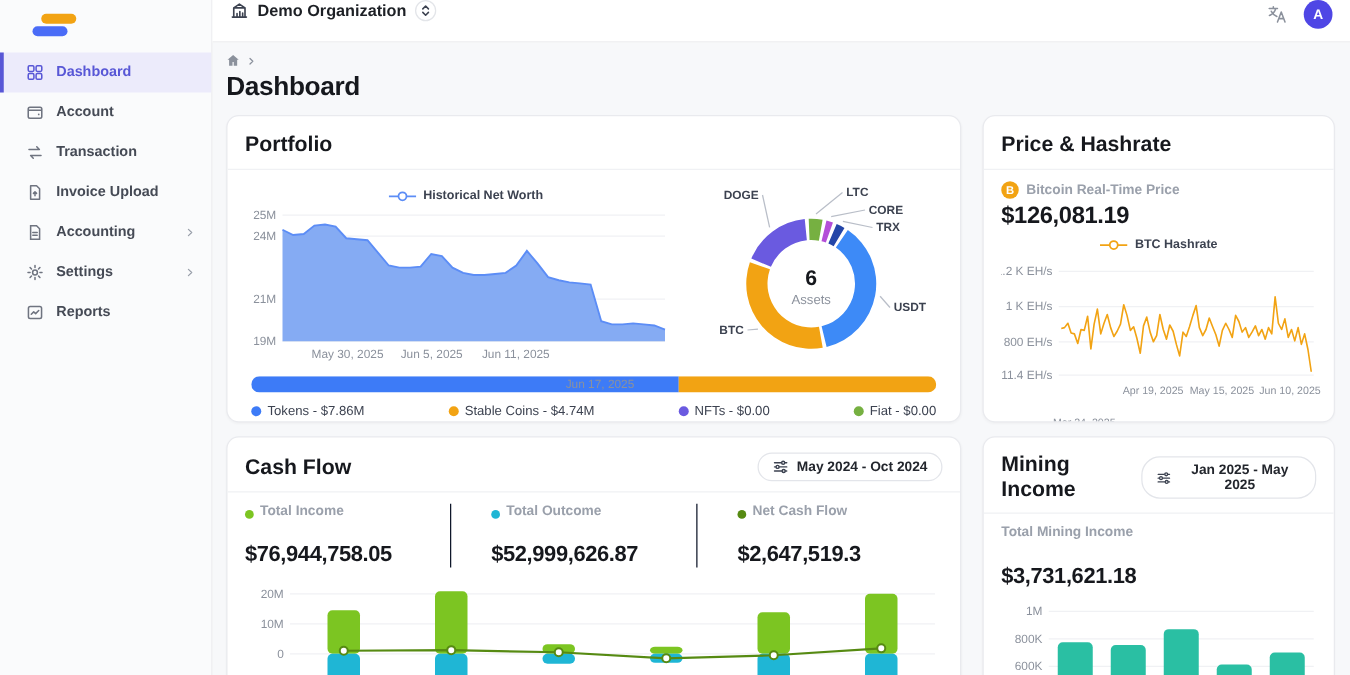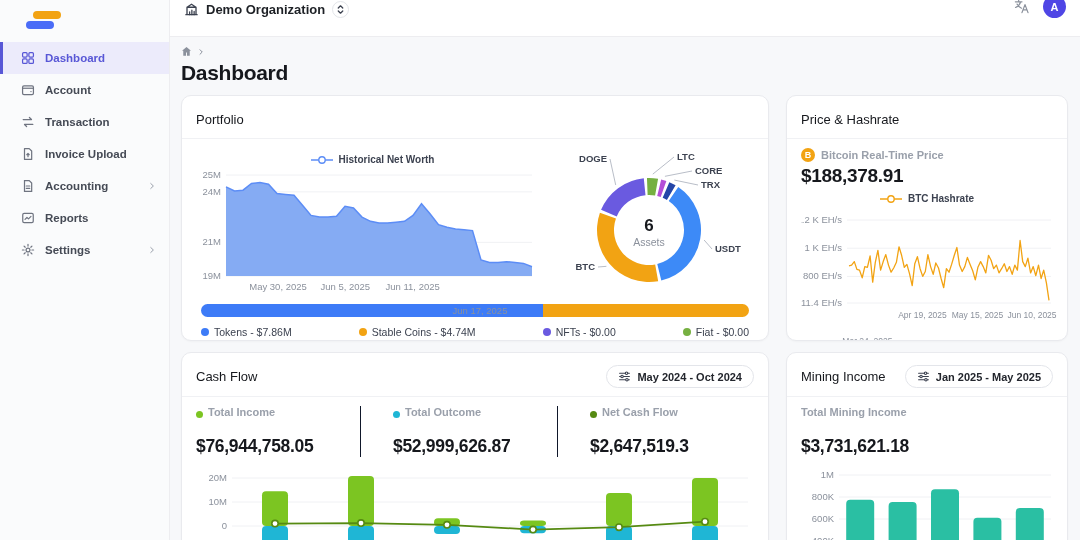--- a/index.html
+++ b/index.html
@@ -16,38 +16,38 @@
   .nav-item { position:relative; display:flex; align-items:center; gap:10px; padding:9px 12px 9px 21px;
               font-size:11.5px; font-weight:700; color:#454a55; cursor:pointer; }
   .nav-item svg.ni { width:14px; height:14px; color:#6f7480; flex-shrink:0; }
   .nav-item svg.chev { width:10px; height:10px; margin-left:auto; color:#9aa0ab; }
   .nav-item.active { background:#ecebfb; color:#5857d6; }
   .nav-item.active svg.ni { color:#5857d6; }
   .nav-item.active::before { content:""; position:absolute; left:0; top:0; bottom:0; width:3px; background:#5857d6; }
 
   
   .main { flex:1; min-width:0; display:flex; flex-direction:column; }
-  .topbar { height:34px; background:#fff; border-bottom:1px solid #ededf0; display:flex; align-items:flex-end; padding:18px 14px; flex-shrink:0;gap:16px; }
+  .topbar { height:34px; background:#fff; border-bottom:1px solid #ededf0; display:flex; align-items:flex-start; padding:0 14px; flex-shrink:0;gap:16px; }
   .org { display:flex; align-items:center; gap:7px; font-size:13px; font-weight:700; color:#1d2025; cursor:pointer; }
   .org svg { color:#3c4250; }
   .stepper { width:17px; height:17px; border:1px solid #e3e5e9; border-radius:50%; display:flex; align-items:center; justify-content:center; color:#8b919c; }
   .topbar-right { margin-left:auto; display:flex; align-items:center; gap:13px; }
   .tr-ic { color:#8b919c; cursor:pointer; }
   .avatar { width:23px; height:23px; border-radius:50%; background:#4f46e5; color:#fff; font-size:11px; font-weight:700;
             display:flex; align-items:center; justify-content:center; cursor:pointer; }
 
   .content { padding:8px 12px 0 11px; }
   .breadcrumb { display:flex; align-items:center; gap:5px; color:#8b919c; height:13px; }
   .breadcrumb svg { cursor:pointer; }
   .page-title { font-size:21px; font-weight:800; letter-spacing:-.3px; margin:3px 0 10px; }
 
   .grid { display:grid; grid-template-columns:588px 282px; grid-template-rows:246px 230px; gap:11px 17px; }
   .card { background:#fff; border:1px solid #e9eaee; border-radius:10px; padding:12px 14px; box-shadow:0 1px 2px rgba(16,24,40,.03); overflow:hidden; }
   .card-head { display:flex; align-items:center; justify-content:space-between; min-height:22px; }
-  .card-title { font-size:13px; font-weight:400; }
+  .card-title { font-size:17px; font-weight:700; }
   .card-divider { height:1px; background:#f0f1f4; margin:8px -14px 9px; }
 
   .filter-btn { display:flex; align-items:center; gap:6px; background:#fff; border:1px solid #e3e5ea; border-radius:15px;
                 padding:4px 11px; font-size:11px; font-weight:700; color:#23262d; cursor:pointer; font-family:inherit; }
   .filter-btn svg { color:#3c4250; }
 
   
   .pf-body { display:flex;align-items:center; }
   .pf-left { flex:1; min-width:0; }
   .pf-right { width:205px; flex-shrink:0; }
@@ -116,35 +116,35 @@
       <svg class="ni" viewBox="0 0 16 16" fill="none" stroke="currentColor" stroke-width="1.4" stroke-linecap="round">
           <path d="M4 1.8h5.4l2.8 2.8v9.6H4z"></path>
           <path d="M6 8h4M6 10.6h4"></path>
         </svg>
       <span>Accounting</span>
       <svg class="chev" viewBox="0 0 16 16" fill="none" stroke="currentColor" stroke-width="1.6" stroke-linecap="round" stroke-linejoin="round">
           <path d="M6 4l4.2 4L6 12"></path>
         </svg>
     </div>
     <div class="nav-item">
+      <svg class="ni" viewBox="0 0 16 16" fill="none" stroke="currentColor" stroke-width="1.4" stroke-linecap="round">
+          <circle cx="8" cy="8" r="2.2"></circle>
+          <path d="M8 1.6v1.9M8 12.5v1.9M1.6 8h1.9M12.5 8h1.9M3.5 3.5l1.3 1.3M11.2 11.2l1.3 1.3M12.5 3.5l-1.3 1.3M4.8 11.2l-1.3 1.3"></path>
+        </svg>
+      <span>Settings</span>
+      <svg class="chev" viewBox="0 0 16 16" fill="none" stroke="currentColor" stroke-width="1.6" stroke-linecap="round" stroke-linejoin="round">
+          <path d="M6 4l4.2 4L6 12"></path>
+        </svg>
+    </div>
+    <div class="nav-item">
       <svg class="ni" viewBox="0 0 16 16" fill="none" stroke="currentColor" stroke-width="1.4" stroke-linecap="round" stroke-linejoin="round">
           <rect x="2" y="2.6" width="12" height="10.8" rx="1.6"></rect>
           <path d="M4.6 9.6l2.2-2.2 1.8 1.6 2.8-2.8"></path>
         </svg>
       <span>Reports</span>
-    </div>
-    <div class="nav-item">
-      <svg class="ni" viewBox="0 0 16 16" fill="none" stroke="currentColor" stroke-width="1.4" stroke-linecap="round">
-          <circle cx="8" cy="8" r="2.2"></circle>
-          <path d="M8 1.6v1.9M8 12.5v1.9M1.6 8h1.9M12.5 8h1.9M3.5 3.5l1.3 1.3M11.2 11.2l1.3 1.3M12.5 3.5l-1.3 1.3M4.8 11.2l-1.3 1.3"></path>
-        </svg>
-      <span>Settings</span>
-      <svg class="chev" viewBox="0 0 16 16" fill="none" stroke="currentColor" stroke-width="1.6" stroke-linecap="round" stroke-linejoin="round">
-          <path d="M6 4l4.2 4L6 12"></path>
-        </svg>
     </div>
   </nav>
 </aside>
 
 <div class="main">
 
   <div class="topbar">
     <div class="org">
       <svg width="15" height="15" viewBox="0 0 16 16" fill="none" stroke="currentColor" stroke-width="1.4" stroke-linecap="round" stroke-linejoin="round">
           <path d="M2 13.5h12M3.2 13.5V5.6h9.6v7.9M3.2 5.6L8 2.4l4.8 3.2"></path>
@@ -273,21 +273,21 @@
 
       <section class="card">
         <div class="card-head">
           <span class="card-title">Price &amp; Hashrate</span>
         </div>
         <div class="card-divider"></div>
         <div class="price-label">
           <span class="btc-ic" style="background: rgb(242, 163, 19);">B</span>
           <span>Bitcoin Real-Time Price</span>
         </div>
-        <div class="price-value">$188,378.91</div>
+        <div class="price-value">$126,081.19</div>
         <div class="chart-legend">
           <span style="color: rgb(242, 163, 19);">
             <svg width="22" height="10">
                 <line x1="0" y1="5" x2="22" y2="5" stroke="currentColor" stroke-width="1.4"></line>
                 <circle cx="11" cy="5" r="3.2" fill="#fff" stroke="currentColor" stroke-width="1.4"></circle>
               </svg>
           </span>
           <span>BTC Hashrate</span>
         </div>
         <div>

